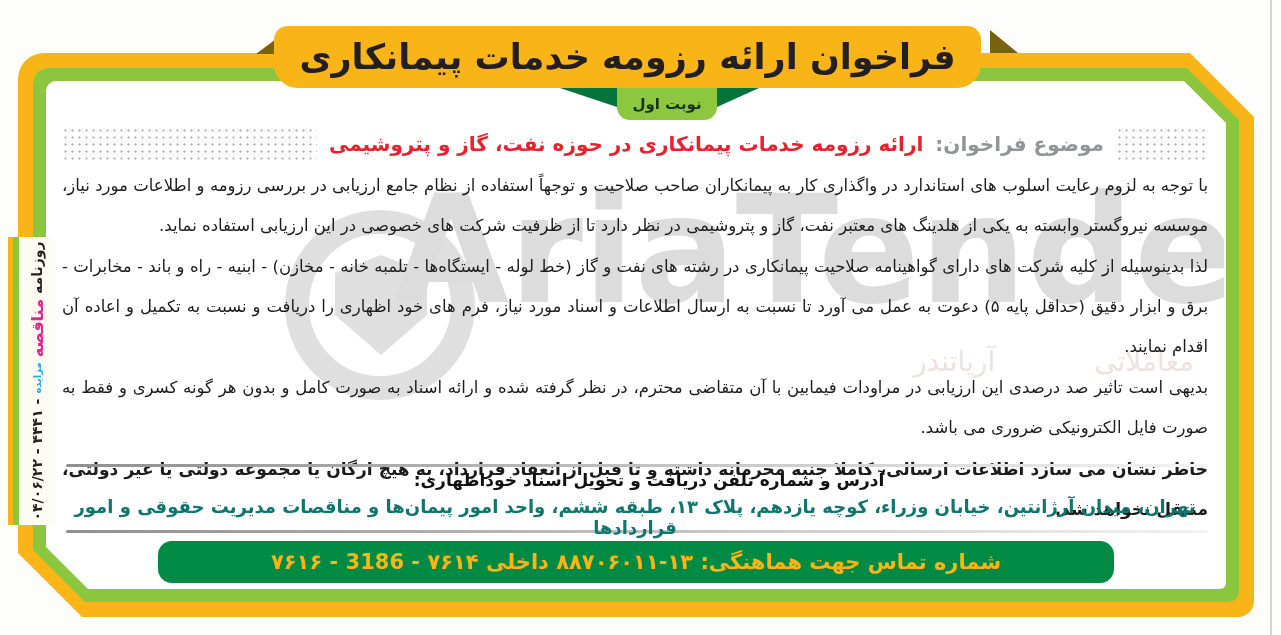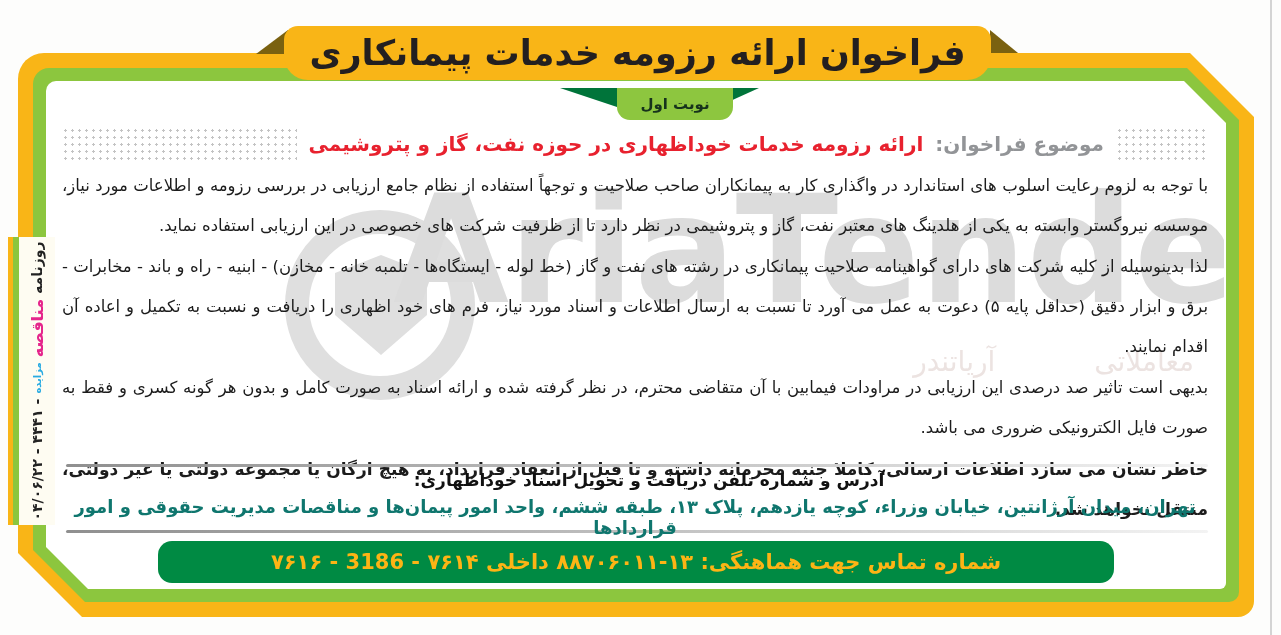--- a/index.html
+++ b/index.html
@@ -59,34 +59,34 @@
     position: absolute; right: 30px; top: 262px; width: 1100px;
     font-size: 28px; color: #ECE3E1;
     letter-spacing: 14px; word-spacing: 90px; white-space: nowrap;
   }
 
   
   .tri { position: absolute; background: #7A6110; z-index: 3; }
   .tri-l { left: 256px; top: 30px; width: 32px; height: 24px; clip-path: polygon(100% 0, 100% 100%, 0 100%); }
   .tri-r { left: 990px; top: 30px; width: 28px; height: 23px; clip-path: polygon(0 0, 100% 100%, 0 100%); }
   .banner {
-    position: absolute; left: 284px; top: 26px; width: 707px; height: 54px;
+    position: absolute; left: 274px; top: 26px; width: 707px; height: 62px;
     background: #F9B517; border-radius: 14px 14px 24px 24px;
     display: flex; align-items: center; justify-content: center;
     z-index: 4;
     text-align: right;
   }
   .banner-title { font-size: 35px; font-weight: bold; color: #231F20; white-space: nowrap; }
 
   
   .wing { position: absolute; background: #00743A; z-index: 3; }
   .wing-l { left: 560px; top: 88px; width: 57px; height: 19px; clip-path: polygon(0 0, 100% 0, 100% 100%); }
   .wing-r { left: 717px; top: 88px; width: 42px; height: 19px; clip-path: polygon(0 0, 100% 0, 0 100%); }
   .badge {
-    position: absolute; left: 617px; top: 88px; width: 116px; height: 32px;
+    position: absolute; left: 617px; top: 88px; width: 100px; height: 32px;
     background: #8DC63F; border-radius: 0 0 13px 13px;
     display: flex; align-items: center; justify-content: center;
     z-index: 4;
   }
   .badge-text { font-size: 15px; font-weight: bold; color: #16321C; }
 
   
   .subject-row {
     position: absolute; left: 62px; top: 124px; width: 1146px; height: 40px;
     display: flex; align-items: center; gap: 12px; z-index: 3;
@@ -185,21 +185,21 @@
 
   <div class="wing wing-l"></div>
   <div class="wing wing-r"></div>
   <div class="badge">
     <span class="badge-text">نوبت اول</span>
   </div>
 
   <div class="subject-row">
     <div class="dots dots-r"></div>
     <span class="subject-label">موضوع فراخوان:</span>
-    <span class="subject-value">ارائه رزومه خدمات خوداظهاری در حوزه نفت، گاز و پتروشیمی</span>
+    <span class="subject-value">ارائه رزومه خدمات پیمانکاری در حوزه نفت، گاز و پتروشیمی</span>
     <div class="dots dots-l"></div>
   </div>
 
   <div class="body-copy">
     <p>با توجه به لزوم رعایت اسلوب های استاندارد در واگذاری کار به پیمانکاران صاحب صلاحیت و توجهاً استفاده از نظام جامع ارزیابی در بررسی رزومه و اطلاعات مورد نیاز، موسسه نیروگستر وابسته به یکی از هلدینگ های معتبر نفت، گاز و پتروشیمی در نظر دارد تا از ظرفیت شرکت های خصوصی در این ارزیابی استفاده نماید.</p>
     <p>لذا بدینوسیله از کلیه شرکت های دارای گواهینامه صلاحیت پیمانکاری در رشته های نفت و گاز (خط لوله - ایستگاه‌ها - تلمبه خانه - مخازن) - ابنیه - راه و باند - مخابرات - برق و ابزار دقیق (حداقل پایه ۵) دعوت به عمل می آورد تا نسبت به ارسال اطلاعات و اسناد مورد نیاز، فرم های خود اظهاری را دریافت و نسبت به تکمیل و اعاده آن اقدام نمایند.</p>
     <p>بدیهی است تاثیر صد درصدی این ارزیابی در مراودات فیمابین با آن متقاضی محترم، در نظر گرفته شده و ارائه اسناد به صورت کامل و بدون هر گونه کسری و فقط به صورت فایل الکترونیکی ضروری می باشد.</p>
     <p class="strong">خاطر نشان می سازد اطلاعات ارسالی، کاملا جنبه محرمانه داشته و تا قبل از انعقاد قرارداد، به هیچ ارگان یا مجموعه دولتی یا غیر دولتی، منتقل نخواهد شد.</p>
   </div>
 

